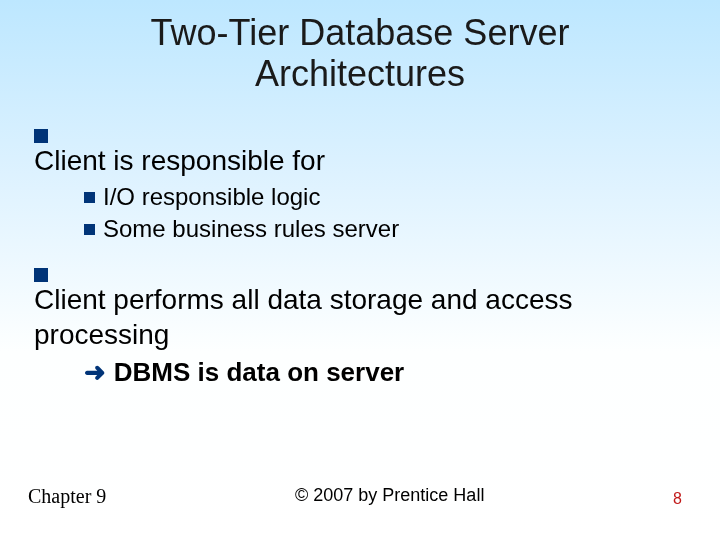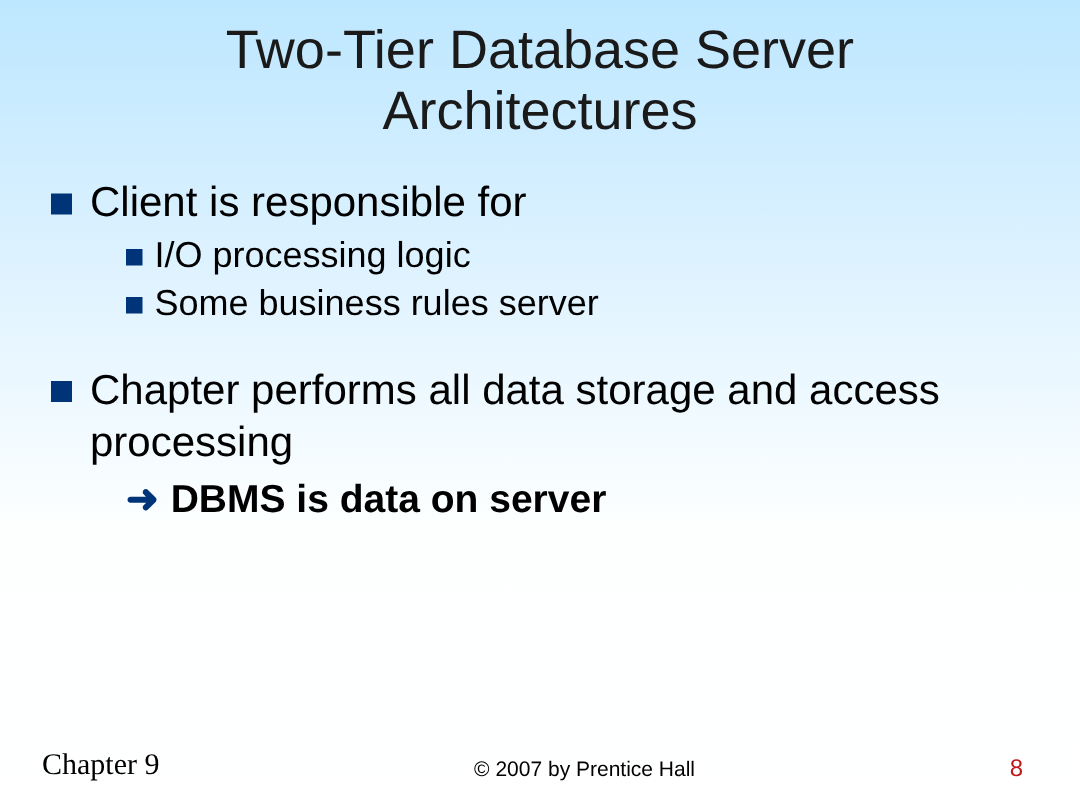--- a/index.html
+++ b/index.html
@@ -20,24 +20,25 @@
     font-size: 36px;
     line-height: 1.15;
     color: #1a1a1a;
     font-weight: 400;
     margin: 4px auto 22px auto;
     width: 600px;
   }
   .bullet-l1 {
     display: flex;
     align-items: flex-start;
-    margin: 12px 0 4px 6px;
+    margin: 0 0 4px 6px;
     font-size: 28px;
     line-height: 1.25;
     color: #000;
+    flex-direction: column;
   }
   .bullet-l2 {
     display: flex;
     align-items: flex-start;
     margin: 0 0 2px 56px;
     font-size: 24px;
     line-height: 1.25;
     color: #000;
   }
   .arrow-line {
@@ -59,31 +60,31 @@
   .arrow {
     color: #003478;
     font-weight: bold;
     font-size: 26px;
     margin: 0 8px 0 0;
     line-height: 1.25;
   }
   .spacer { height: 10px; }
   .footer {
     position: absolute;
-    left: 0; right: 0; bottom: 18px;
+    left: 0; right: 0; bottom: 32px;
     padding: 0 38px 0 28px;
     display: flex;
     justify-content: space-between;
     align-items: flex-end;
     font-family: "Times New Roman", Times, serif;
   }
   .chapter { font-size: 20px; color: #000; }
   .copyright {
     font-family: Arial, sans-serif;
-    font-size: 14px;
+    font-size: 18px;
     color: #000;
     position: relative;
     top: -2px;
     margin-top: 28px;
   }
   .pagenum {
     font-family: Arial, sans-serif;
     font-size: 16px;
     color: #c11a1a;
   }
@@ -95,33 +96,33 @@
 
   <h1 class="title">Two-Tier Database Server Architectures</h1>
 
   <div class="bullet-l1">
     <span class="sq sq-l1"></span>
     <span>Client is responsible for</span>
   </div>
 
   <div class="bullet-l2">
     <span class="sq sq-l2"></span>
-    <span>I/O processing logic</span>
+    <span>I/O responsible logic</span>
   </div>
 
   <div class="bullet-l2">
     <span class="sq sq-l2"></span>
     <span>Some business rules server</span>
   </div>
 
   <div class="spacer"></div>
 
   <div class="bullet-l1">
     <span class="sq sq-l1"></span>
-    <span>Chapter performs all data storage and access processing</span>
+    <span>Client performs all data storage and access processing</span>
   </div>
 
   <div class="arrow-line">
     <span class="arrow">➜</span>
     <span>DBMS is data on server</span>
   </div>
 
   <div class="footer">
     <span class="chapter">Chapter 9</span>
     <span class="copyright">© 2007 by Prentice Hall</span>

